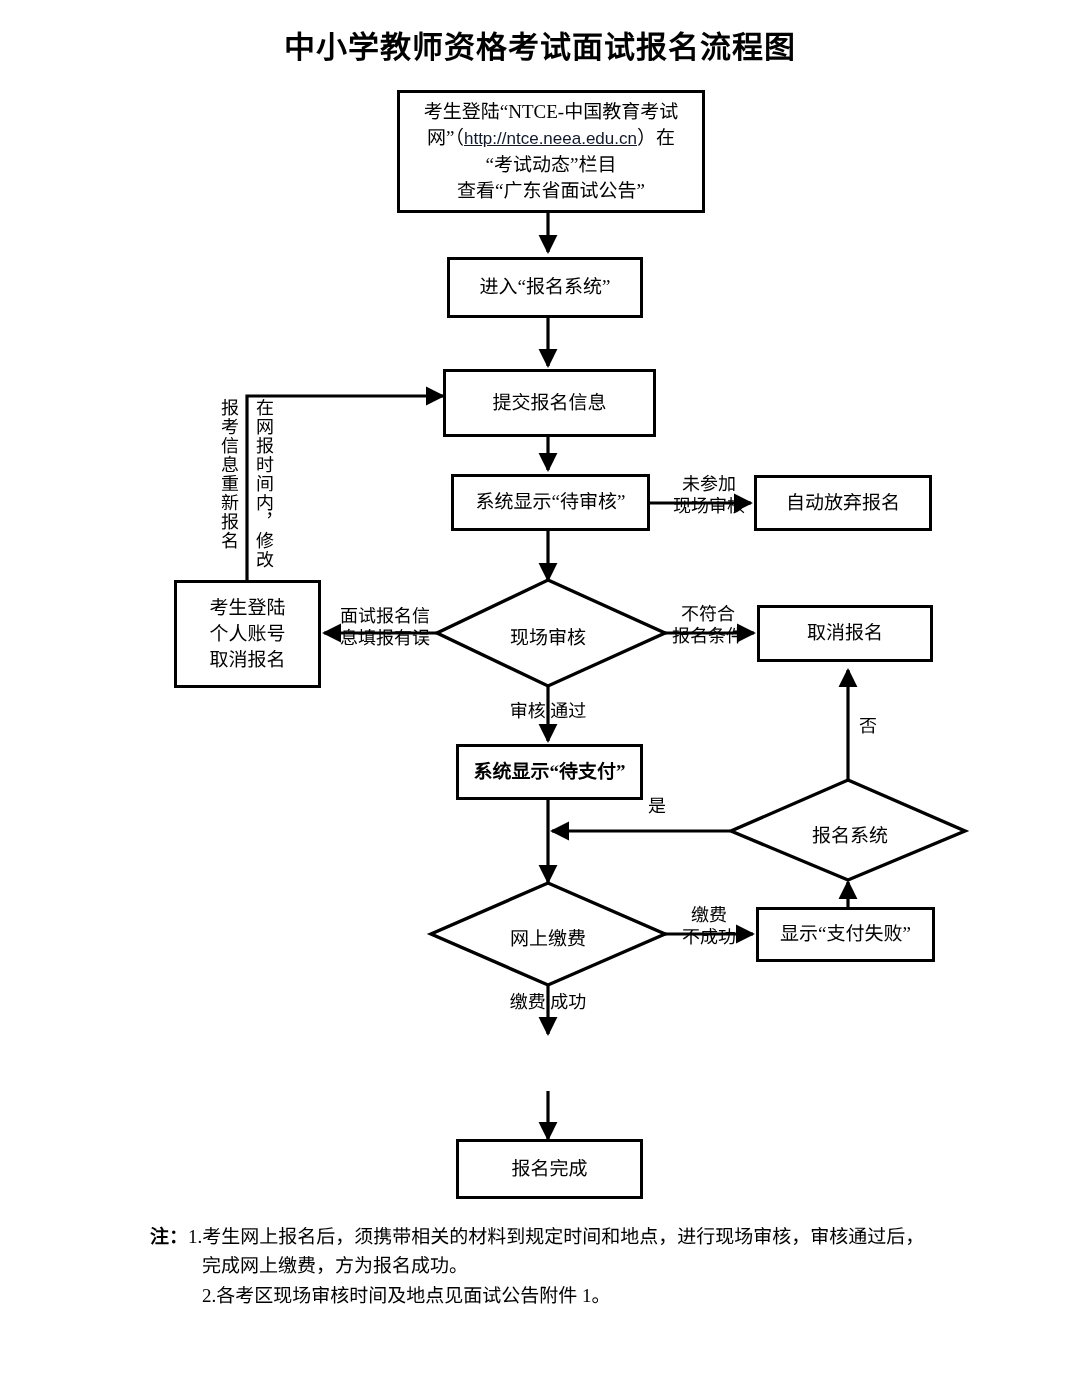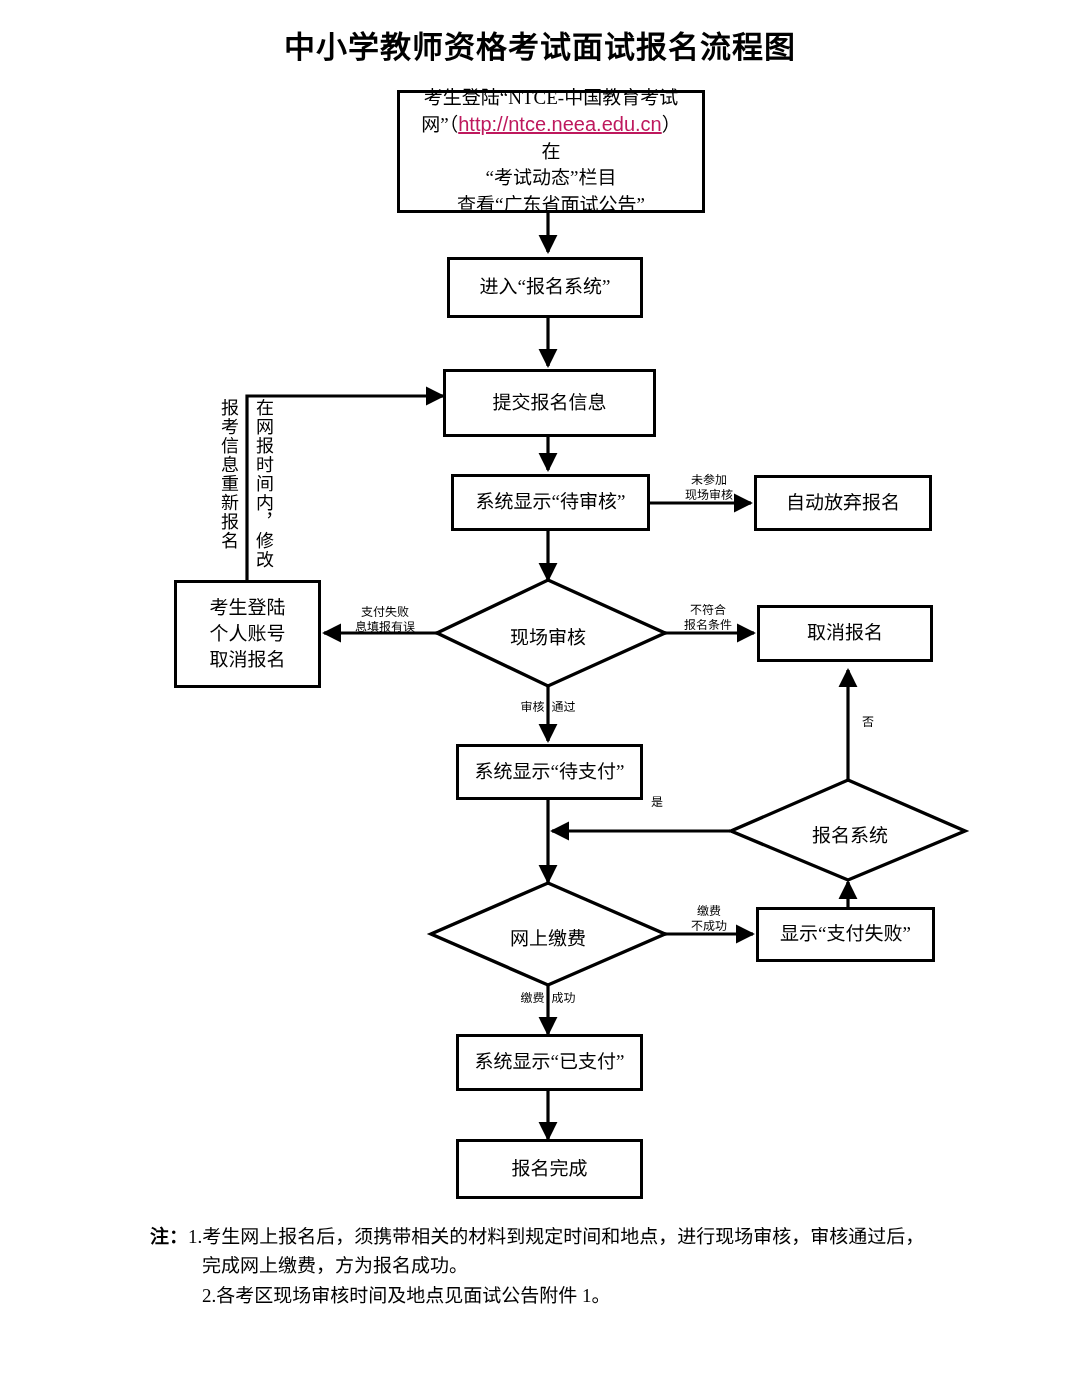--- a/index.html
+++ b/index.html
@@ -48,39 +48,39 @@
     align-items: center;
     justify-content: center;
     text-align: center;
     font-size: 19px;
     line-height: 1.38;
     font-family: "Liberation Serif", "DejaVu Serif", serif;
     padding: 2px 12px;
   }
   .node .inner { width: 100%; }
   .link-text {
-    color: #be185d;
+    color: #0f172a;
     text-decoration: underline;
     font-family: "Liberation Sans", sans-serif;
-    font-size: 20px;
+    font-size: 17px;
   }
   .diamond-label {
     position: absolute;
     font-size: 19px;
     text-align: center;
     white-space: nowrap;
     font-family: "Liberation Serif", "DejaVu Serif", serif;
   }
   .edge-label {
     position: absolute;
-    font-size: 12px;
+    font-size: 18px;
     line-height: 1.22;
     text-align: center;
     white-space: nowrap;
-    font-family: Liberation Mono, monospace;
+    font-family: Liberation Serif, serif;
   }
   .vlabel {
     position: absolute;
     font-size: 18px;
     line-height: 1.05;
     writing-mode: vertical-rl;
     text-orientation: upright;
     letter-spacing: 1px;
     white-space: nowrap;
     font-family: "Liberation Serif", "DejaVu Serif", serif;
@@ -185,49 +185,46 @@
       <div>考生登陆</div>
       <div>个人账号</div>
       <div>取消报名</div>
     </div>
   </div>
 
   <div class="node" style="left:757px; top:605px; width:176px; height:57px;">
     <div class="inner">取消报名</div>
   </div>
 
-  <div class="node" style="left:456px; top:744px; width:187px; height:56px;">
+  <div class="node" style="left:456px; top:744px; width:187px; height:56px;font-weight:bold;">
     <div class="inner">系统显示“待支付”</div>
   </div>
 
   <div class="node" style="left:756px; top:907px; width:179px; height:55px;">
     <div class="inner">显示“支付失败”</div>
   </div>
 
-  <div class="node" style="left:456px; top:1034px; width:187px; height:57px;">
-    <div class="inner">系统显示“已支付”</div>
-  </div>
 
   <div class="node" style="left:456px; top:1139px; width:187px; height:60px;">
     <div class="inner">报名完成</div>
   </div>
 
   <div class="diamond-label" style="left:488px; top:622px; width:120px;">现场审核</div>
 
   <div class="diamond-label" style="left:790px; top:820px; width:120px;">报名系统</div>
 
   <div class="diamond-label" style="left:488px; top:923px; width:120px;">网上缴费</div>
 
   <div class="edge-label" style="left:663px; top:474px; width:92px;">
     <div>未参加</div>
     <div>现场审核</div>
   </div>
 
   <div class="edge-label" style="left:334px; top:606px; width:102px;">
-    <div>支付失败</div>
+    <div>面试报名信</div>
     <div>息填报有误</div>
   </div>
 
   <div class="edge-label" style="left:660px; top:604px; width:96px;">
     <div>不符合</div>
     <div>报名条件</div>
   </div>
 
   <div class="edge-label" style="left:487px; top:701px; width:122px;">审核 通过</div>
 

